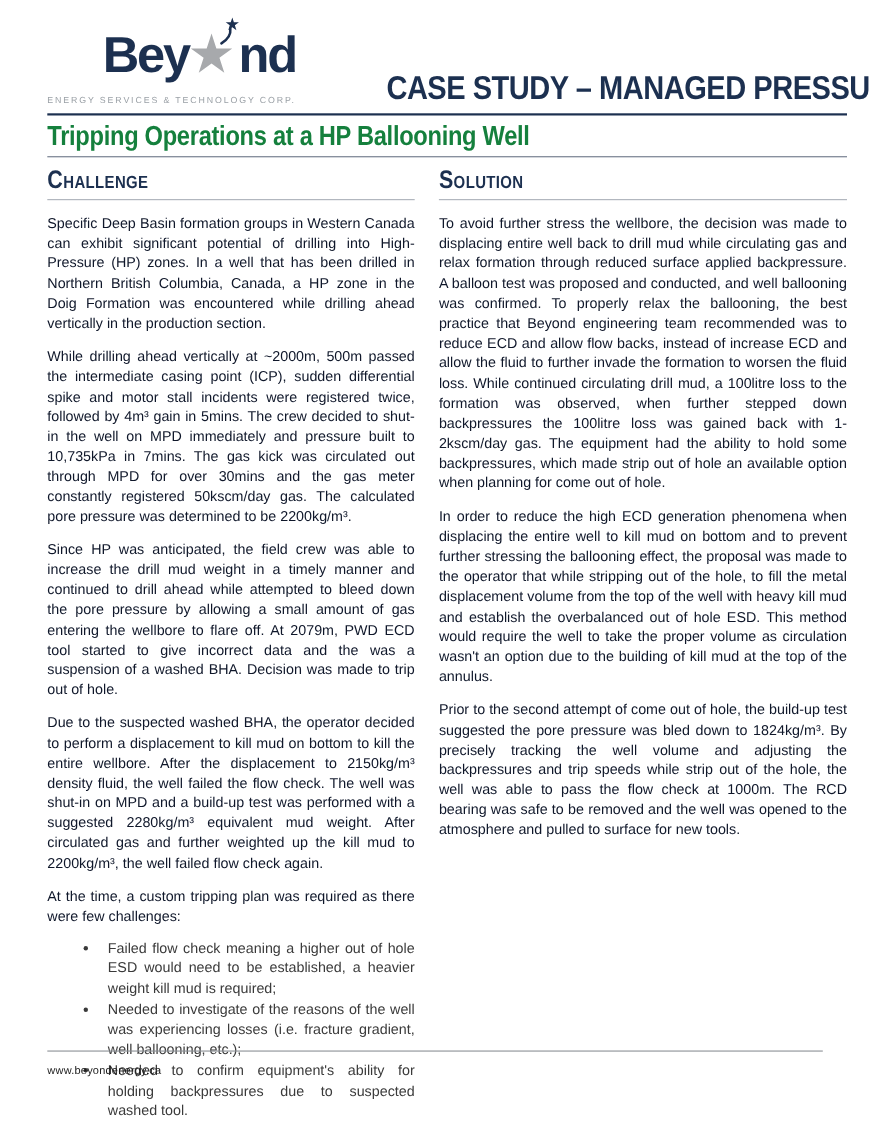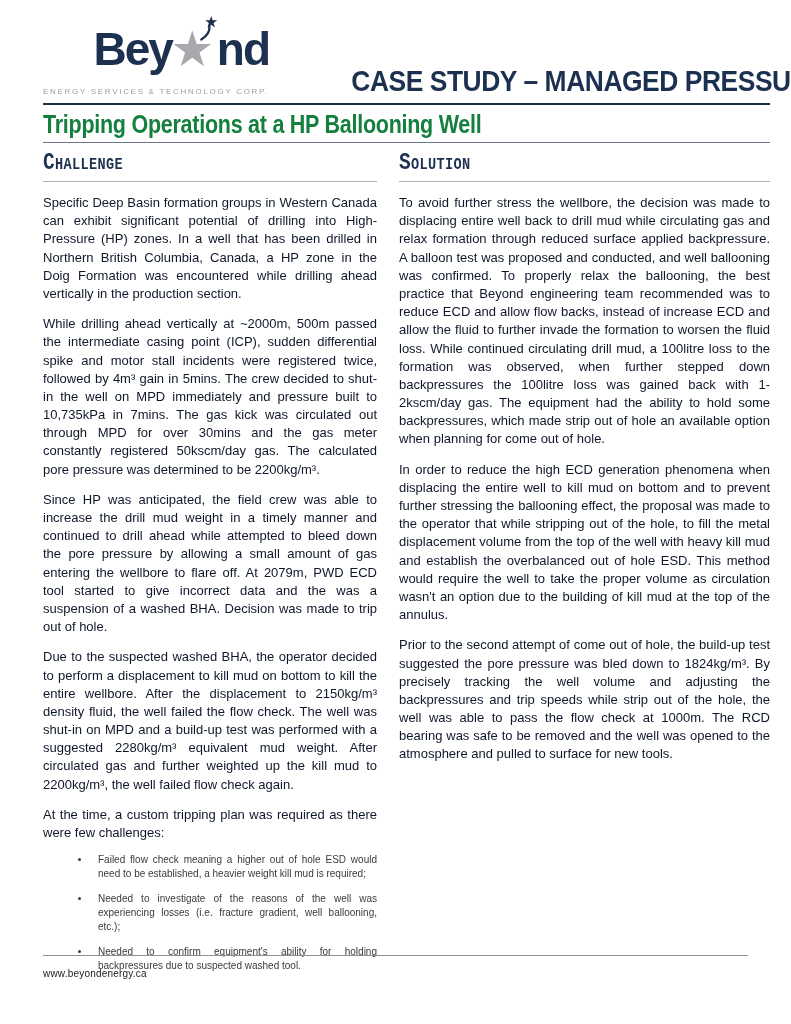--- a/index.html
+++ b/index.html
@@ -47,38 +47,38 @@
     letter-spacing: -0.3px; white-space: nowrap;
   }
 
   
   .columns {
     display: grid; grid-template-columns: 334px 1fr; column-gap: 22px;
     margin-top: 9px;
   }
   .col-heading {
     border-bottom: 1.5px solid #aab0b8; padding-bottom: 6px;
-    color: #1c3050; font-weight: 600; line-height: 1; font-family: Liberation Mono, monospace;
+    color: #1c3050; font-weight: 600; line-height: 1;
   }
   .col-heading .cond {
     font-size: 23px; display: inline-block;
     transform: scaleX(0.85); transform-origin: left bottom;
     font-variant: small-caps; letter-spacing: 0.4px; white-space: nowrap;
   }
   .col p {
     margin-top: 12px;
     font-size: 13px; line-height: 1.4; color: #0f172a;
     text-align: justify;
   }
   .col ul {
     margin: 11px 0 0 27px; padding-left: 21px; list-style: disc;
   }
   .col li {
-    font-size: 10px; line-height: 1.4; color: #3a3a3a;
-    text-align: justify; padding-left: 7px; margin-top: 11px;
+    font-size: 13px; line-height: 1.4; color: #3a3a3a;
+    text-align: justify; padding-left: 7px; margin-top: 1px;
   }
 
   
   .footer {
     position: absolute; left: 43px; right: 43px; top: 955px;
     border-top: 1px solid #8c9096; padding-top: 7px;
   }
   .website {
     font-size: 10px; color: #1a1a1a; letter-spacing: 0.2px;
     text-decoration: none; cursor: pointer;

